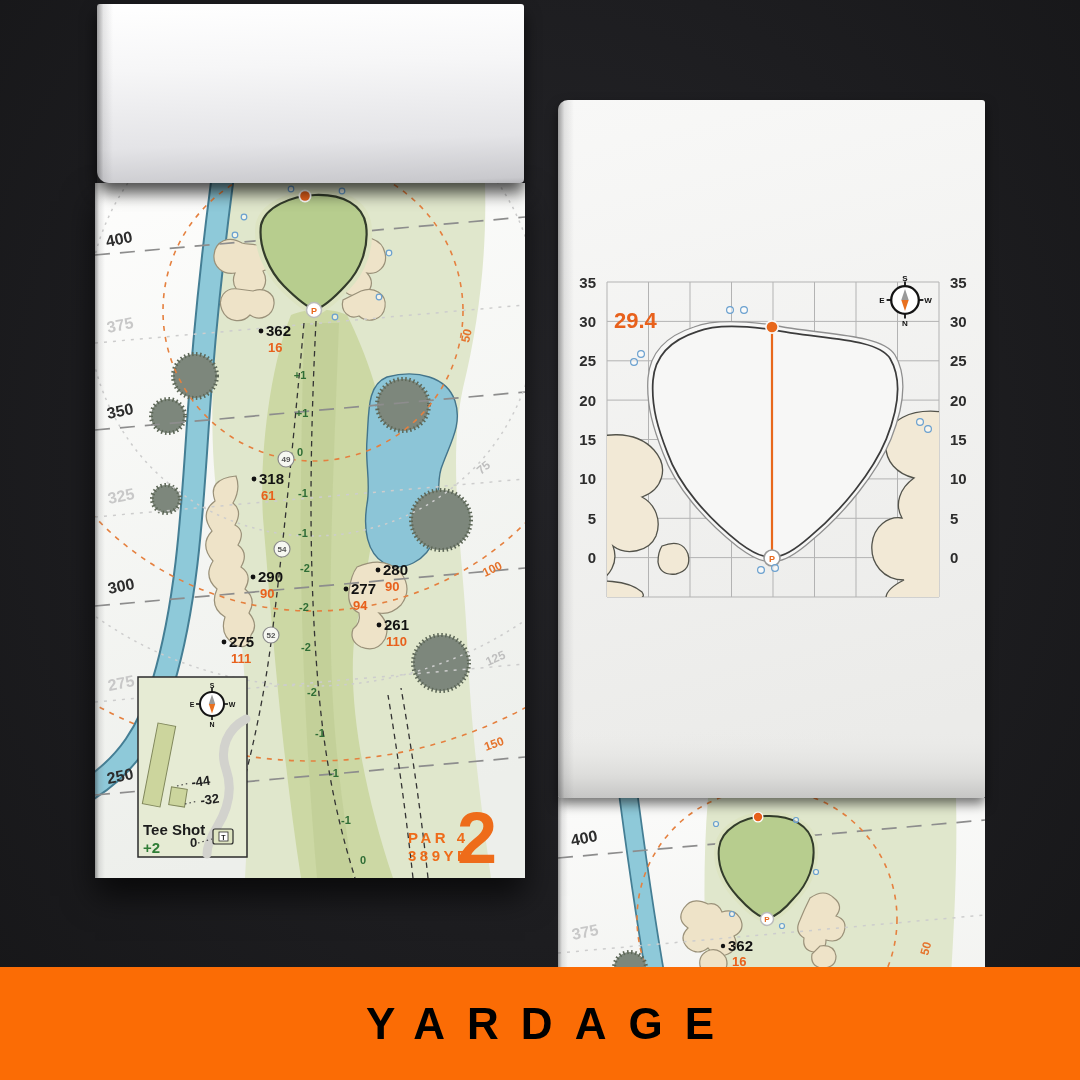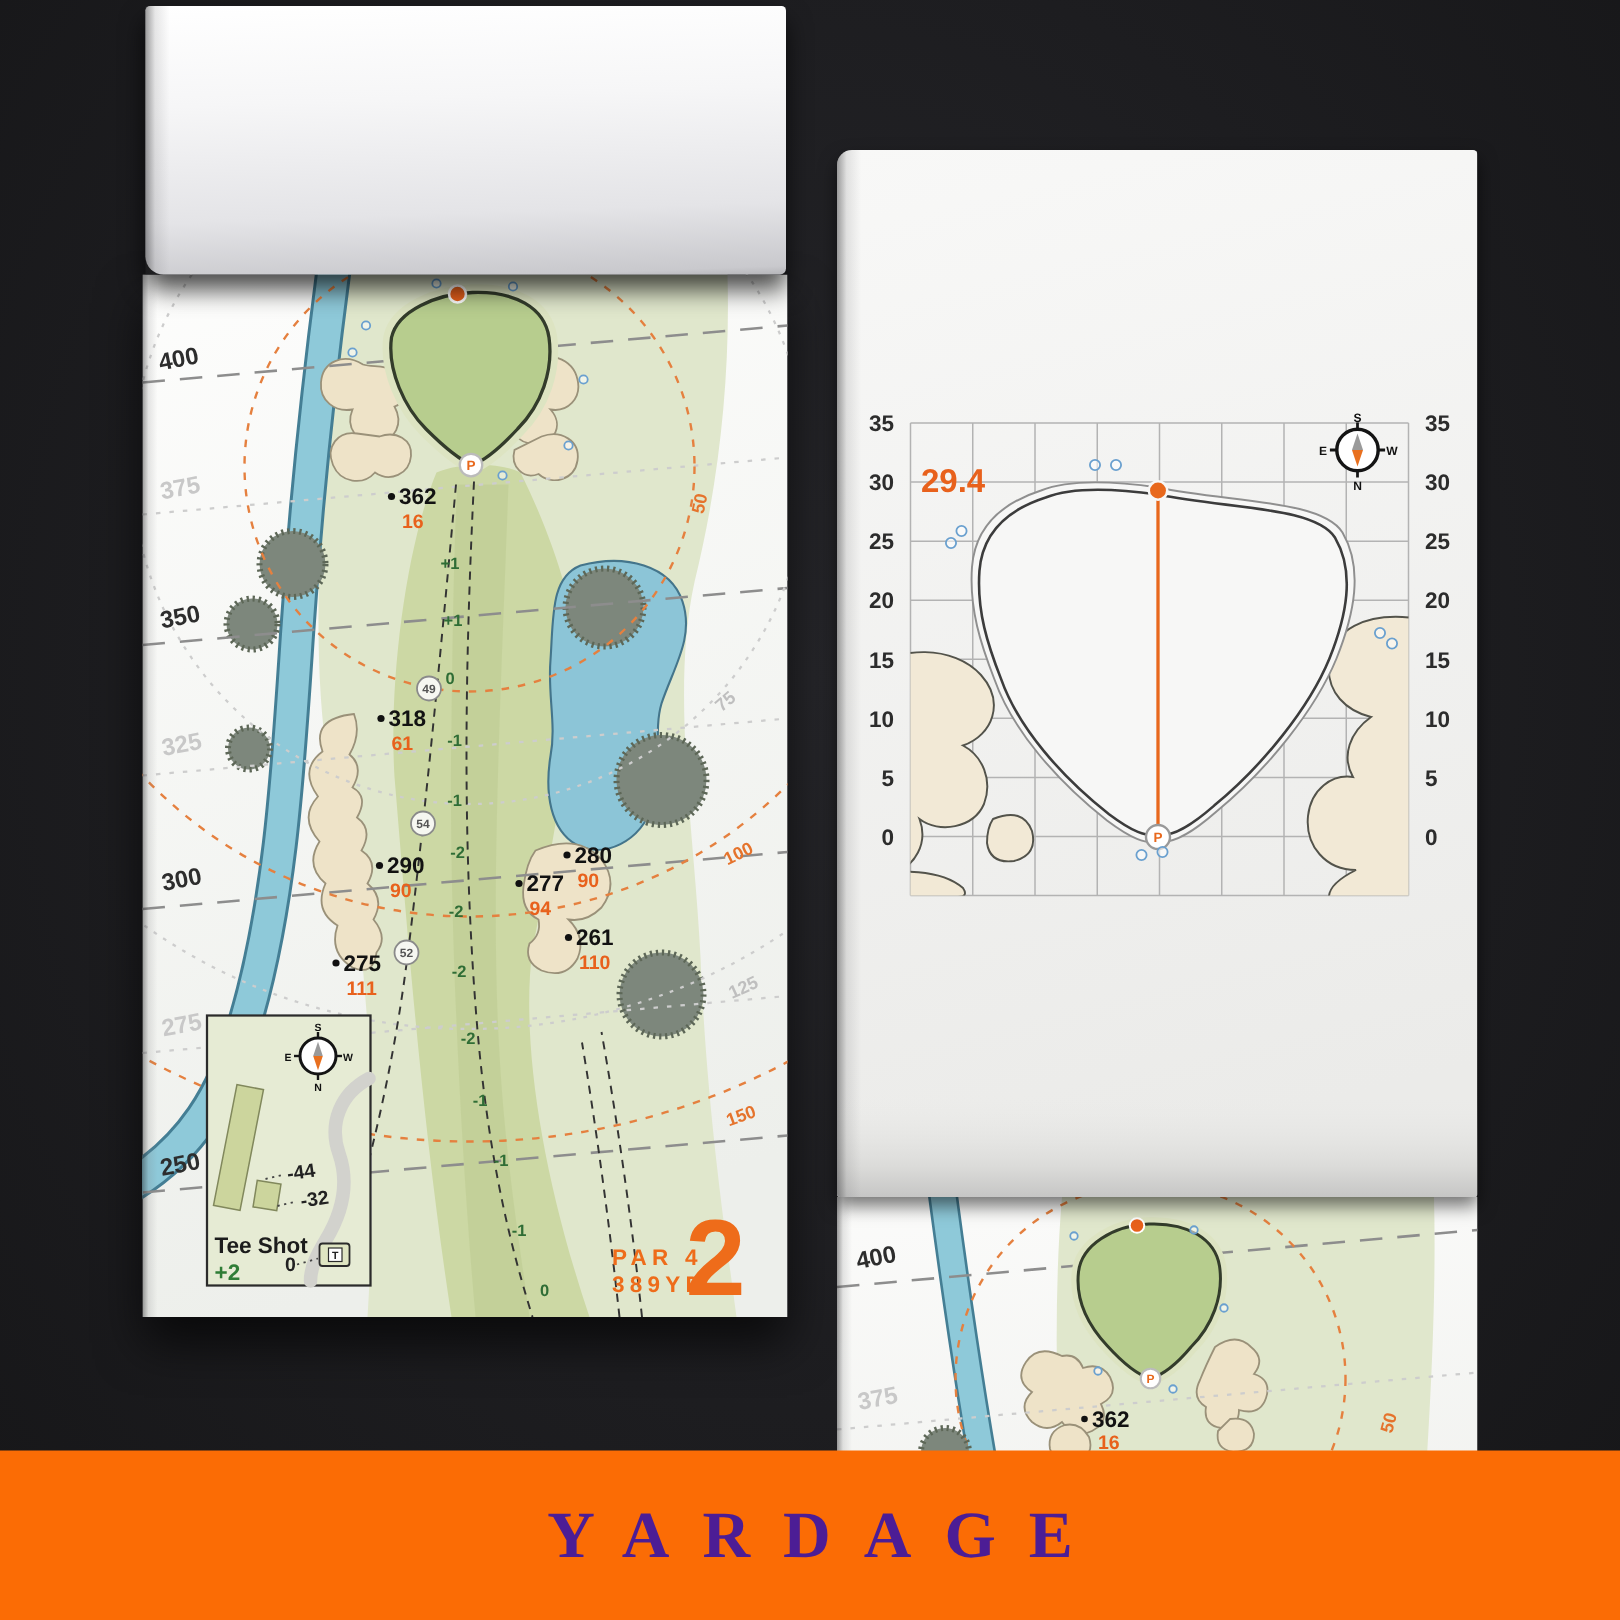--- a/index.html
+++ b/index.html
@@ -426,15 +426,15 @@
       <g>
         <text class="t-dist" transform="translate(14,48) rotate(-11)">400</text>
         <text class="t-dist-l" transform="translate(15,142) rotate(-11)">375</text>
       </g>
       <text class="t-arc" transform="translate(370,158) rotate(-75)">50</text>
     </svg>
     <div class="edge-shade" style="width:10px;"></div>
   </div>
 
   <div id="banner" style="background: rgb(251, 108, 5);">
-    <span style="color: #4c1d95; font-family: Liberation Serif, serif;">YARDAGE</span>
+    <span style="color: #000000;">YARDAGE</span>
   </div>
 </div>
 
 </body></html>

